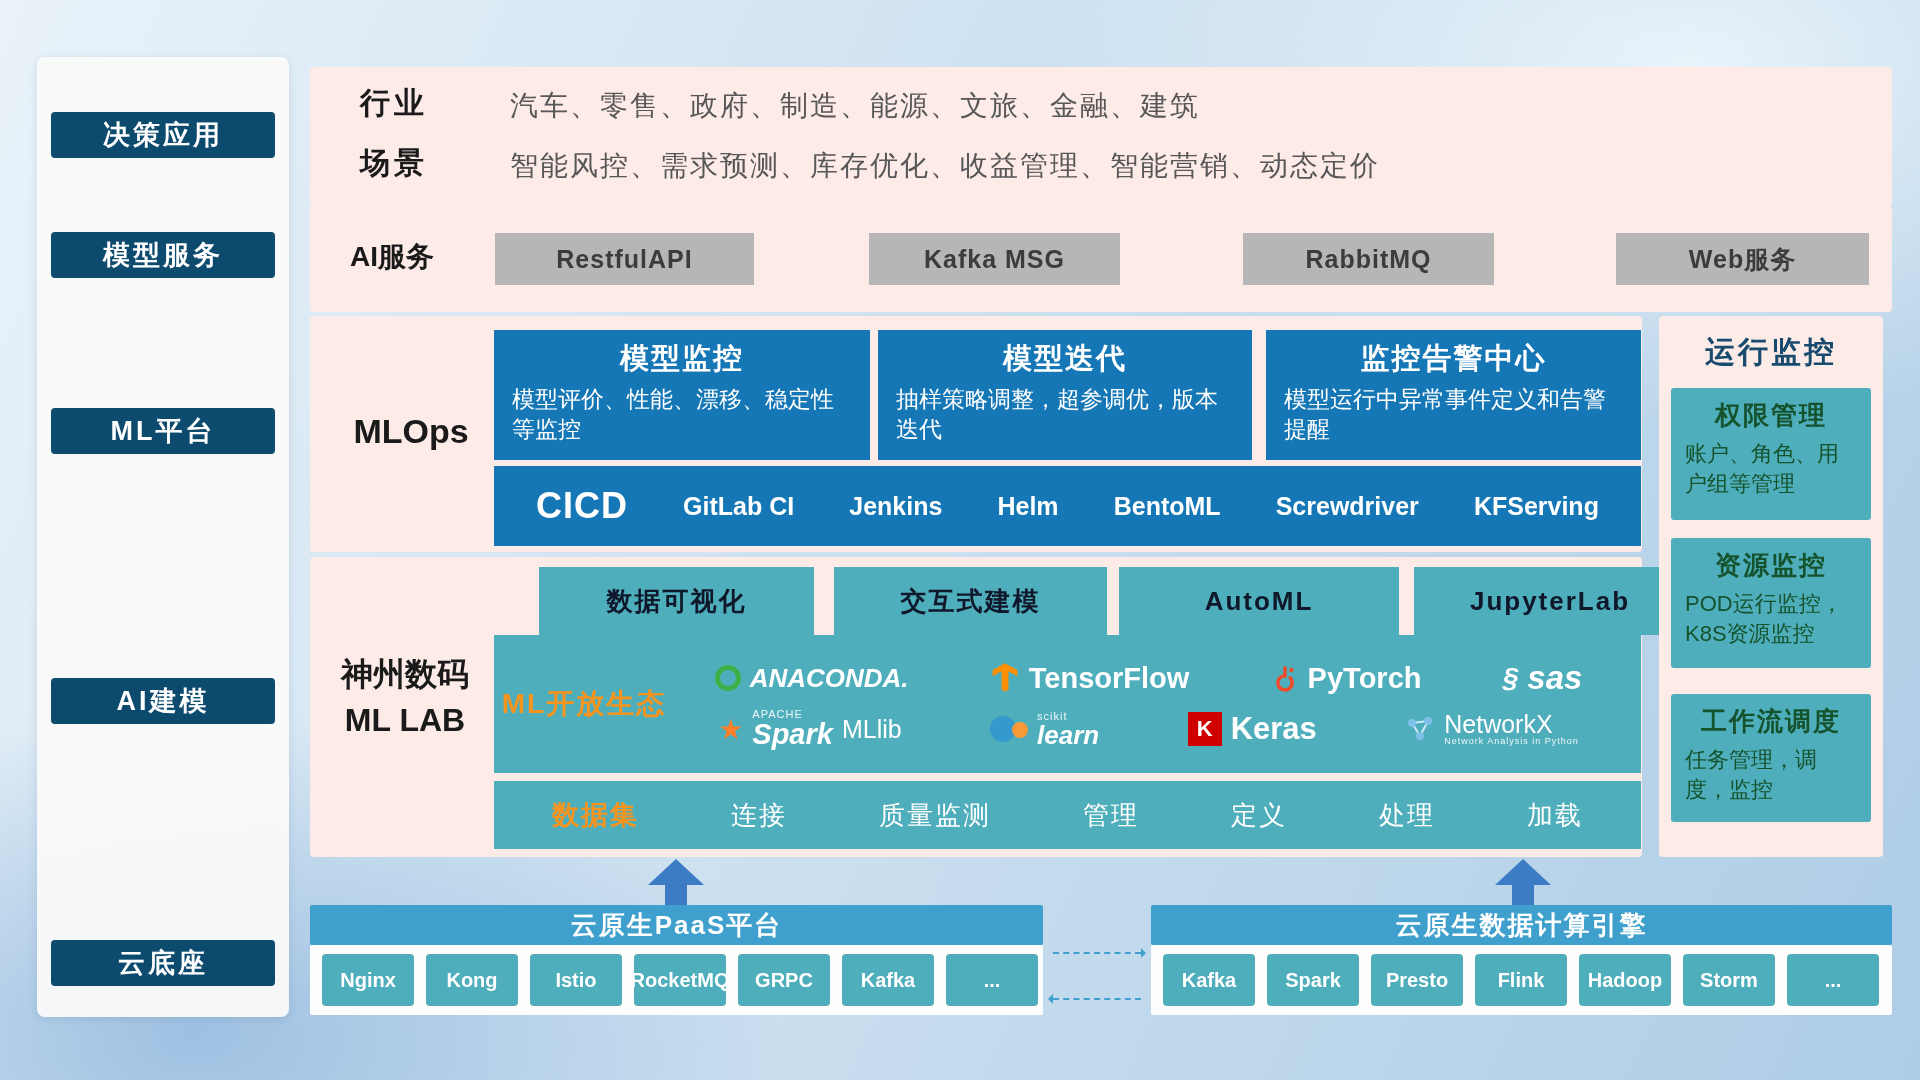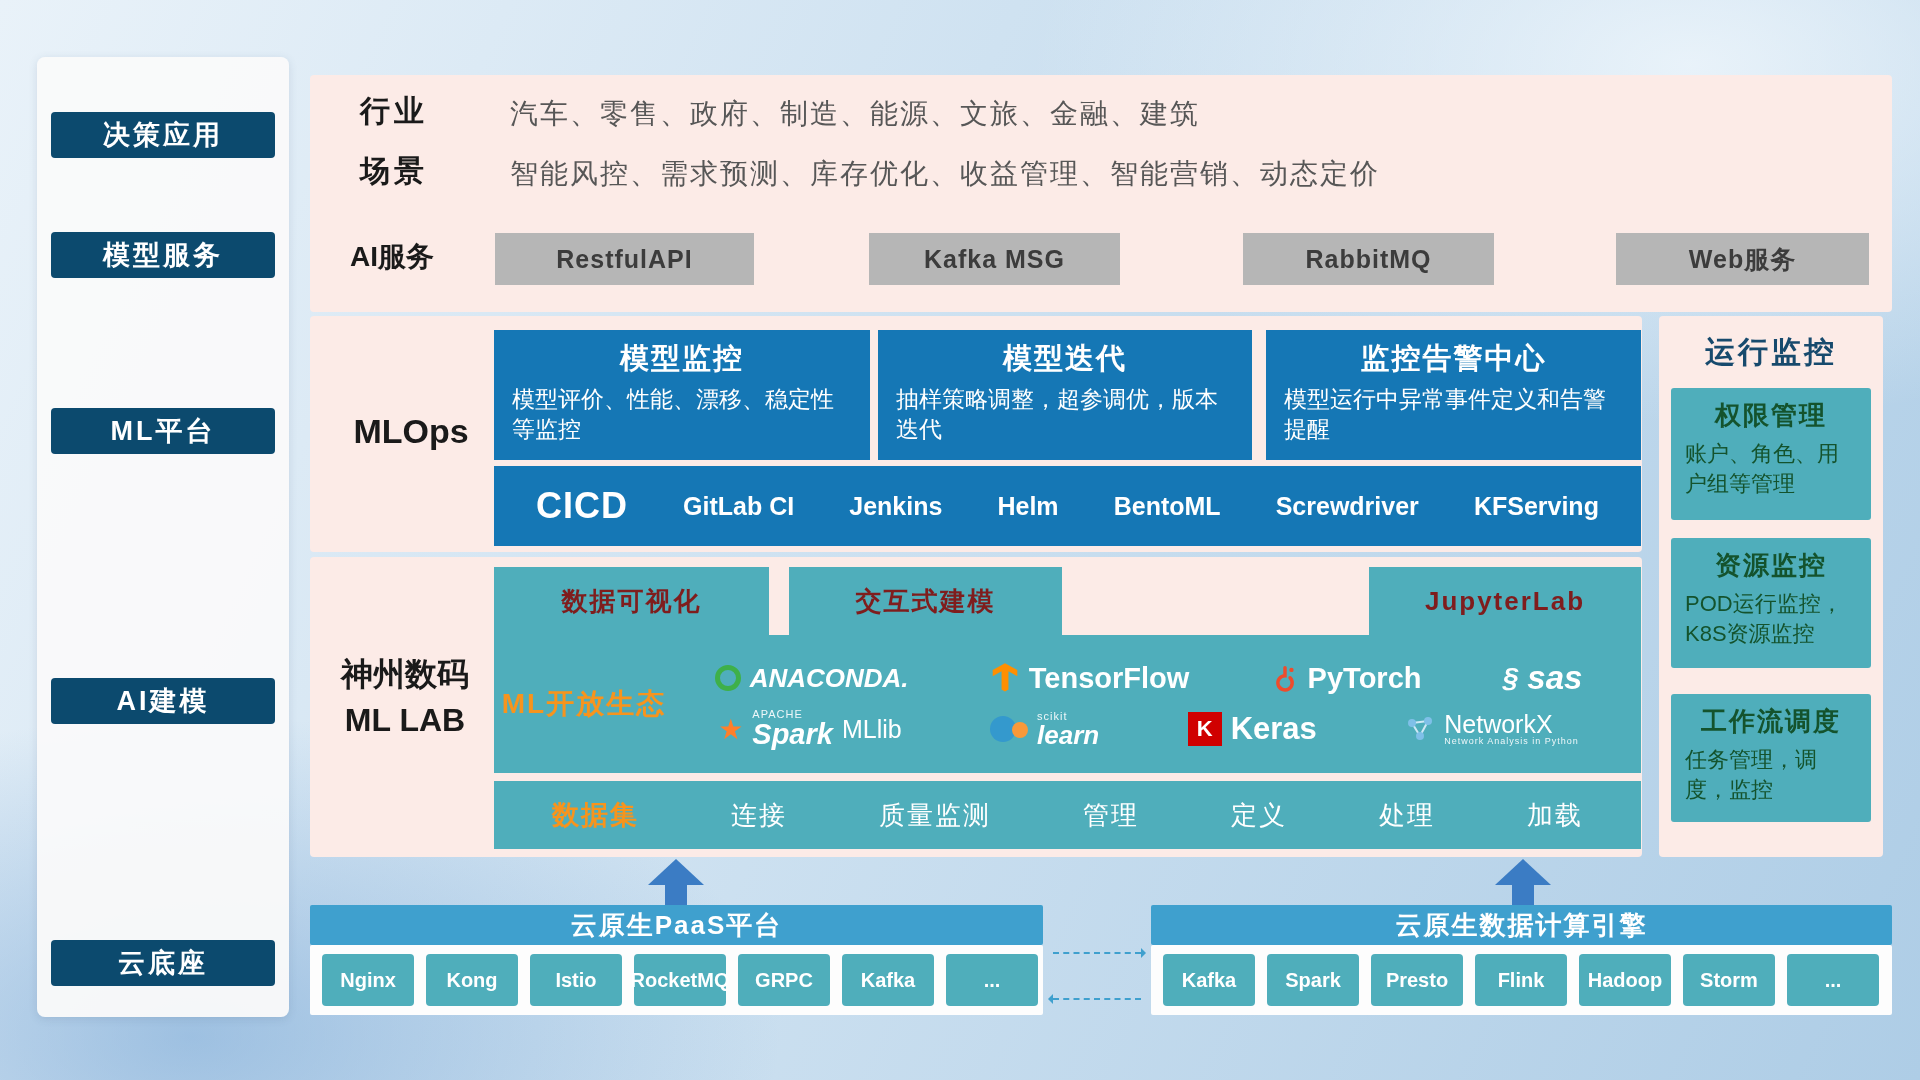--- a/index.html
+++ b/index.html
@@ -24,22 +24,22 @@
     font-size:25px;display:flex;align-items:center;justify-content:center;letter-spacing:1px;}
   
   .blue-card{position:absolute;top:14px;height:130px;background:#1577b5;color:#fff;}
   .blue-card .t{margin-top:9px;text-align:center;font-size:29px;font-weight:bold;letter-spacing:2px;}
   .blue-card .d{margin-top:5px;padding:0 18px;font-size:23px;line-height:1.32;}
   .cicd-bar{position:absolute;left:184px;top:150px;width:1147px;height:80px;background:#1577b5;color:#fff;
     display:flex;align-items:center;justify-content:space-between;padding:0 42px;box-sizing:border-box;}
   .cicd-title{font-size:36px;font-weight:bold;letter-spacing:1px;}
   .cicd-item{font-size:25px;font-weight:bold;white-space:nowrap;}
   
-  .teal-tab{position:absolute;top:10px;height:68px;background:#4faebb;color:#7f1d1d;font-weight:bold;
-    font-size:26px;display:flex;align-items:center;justify-content:center;letter-spacing:2px;}
+  .teal-tab{position:absolute;top:10px;height:68px;background:#4faebb;color:#0f172a;font-weight:bold;
+    font-size:26px;display:flex;align-items:center;justify-content:center;letter-spacing:2px;margin-left:45px;}
   .eco-box{position:absolute;left:184px;top:78px;width:1147px;height:138px;background:#4faebb;
     display:flex;align-items:center;}
   .eco-label{width:180px;text-align:center;color:#f7941d;font-weight:bold;font-size:28px;letter-spacing:2px;}
   .eco-grid{flex:1;display:flex;flex-direction:column;justify-content:center;gap:12px;padding-right:18px;}
   .eco-row{display:flex;justify-content:space-around;align-items:center;}
   .logo{display:flex;align-items:center;gap:9px;color:#fff;}
   .logo-text{font-size:29px;font-weight:bold;white-space:nowrap;}
   .logo-text.it{font-style:italic;}
   .stack{display:flex;flex-direction:column;line-height:1;}
   .tiny{font-size:11px;letter-spacing:1px;color:#eef7f9;}
@@ -85,21 +85,21 @@
 <div class="page">
 
   <div class="sidebar">
     <div class="red-btn" style="top:55px">决策应用</div>
     <div class="red-btn" style="top:175px">模型服务</div>
     <div class="red-btn" style="top:351px">ML平台</div>
     <div class="red-btn" style="top:621px">AI建模</div>
     <div class="red-btn" style="top:883px">云底座</div>
   </div>
 
-  <div class="band" style="left:310px;top:75px;width:1582px;height:140px">
+  <div class="band" style="left:310px;top:67px;width:1582px;height:140px">
     <div class="band-label" style="left:50px;top:16px;font-size:30px;letter-spacing:4px">行业</div>
     <div class="row-text" style="left:200px;top:20px">汽车、零售、政府、制造、能源、文旅、金融、建筑</div>
     <div class="band-label" style="left:50px;top:76px;font-size:30px;letter-spacing:4px">场景</div>
     <div class="row-text" style="left:200px;top:80px">智能风控、需求预测、库存优化、收益管理、智能营销、动态定价</div>
   </div>
 
   <div class="band" style="left:310px;top:206px;width:1582px;height:106px">
     <div class="band-label" style="left:40px;top:32px;font-size:28px">AI服务</div>
     <div class="gray-btn" style="left:185px;width:259px">RestfulAPI</div>
     <div class="gray-btn" style="left:559px;width:251px">Kafka MSG</div>
@@ -135,20 +135,21 @@
   </div>
 
   <div class="band" style="left:310px;top:557px;width:1332px;height:300px">
     <div class="band-label" style="left:10px;top:94px;width:170px;text-align:center;font-size:32px;line-height:1.45">
       <div>神州数码</div>
       <div>ML LAB</div>
     </div>
 
     <div class="teal-tab" style="left:184px;width:275px">数据可视化</div>
     <div class="teal-tab" style="left:479px;width:273px">交互式建模</div>
+    <div class="teal-tab" style="left:764px;width:280px">AutoML</div>
     <div class="teal-tab" style="left:1059px;width:272px">JupyterLab</div>
 
     <div class="eco-box">
       <div class="eco-label">ML开放生态</div>
       <div class="eco-grid">
         <div class="eco-row">
           <span class="logo">
             <span class="ring-green"></span>
             <span class="logo-text" style="font-size:26px;font-style:italic">ANACONDA.</span>
           </span>

